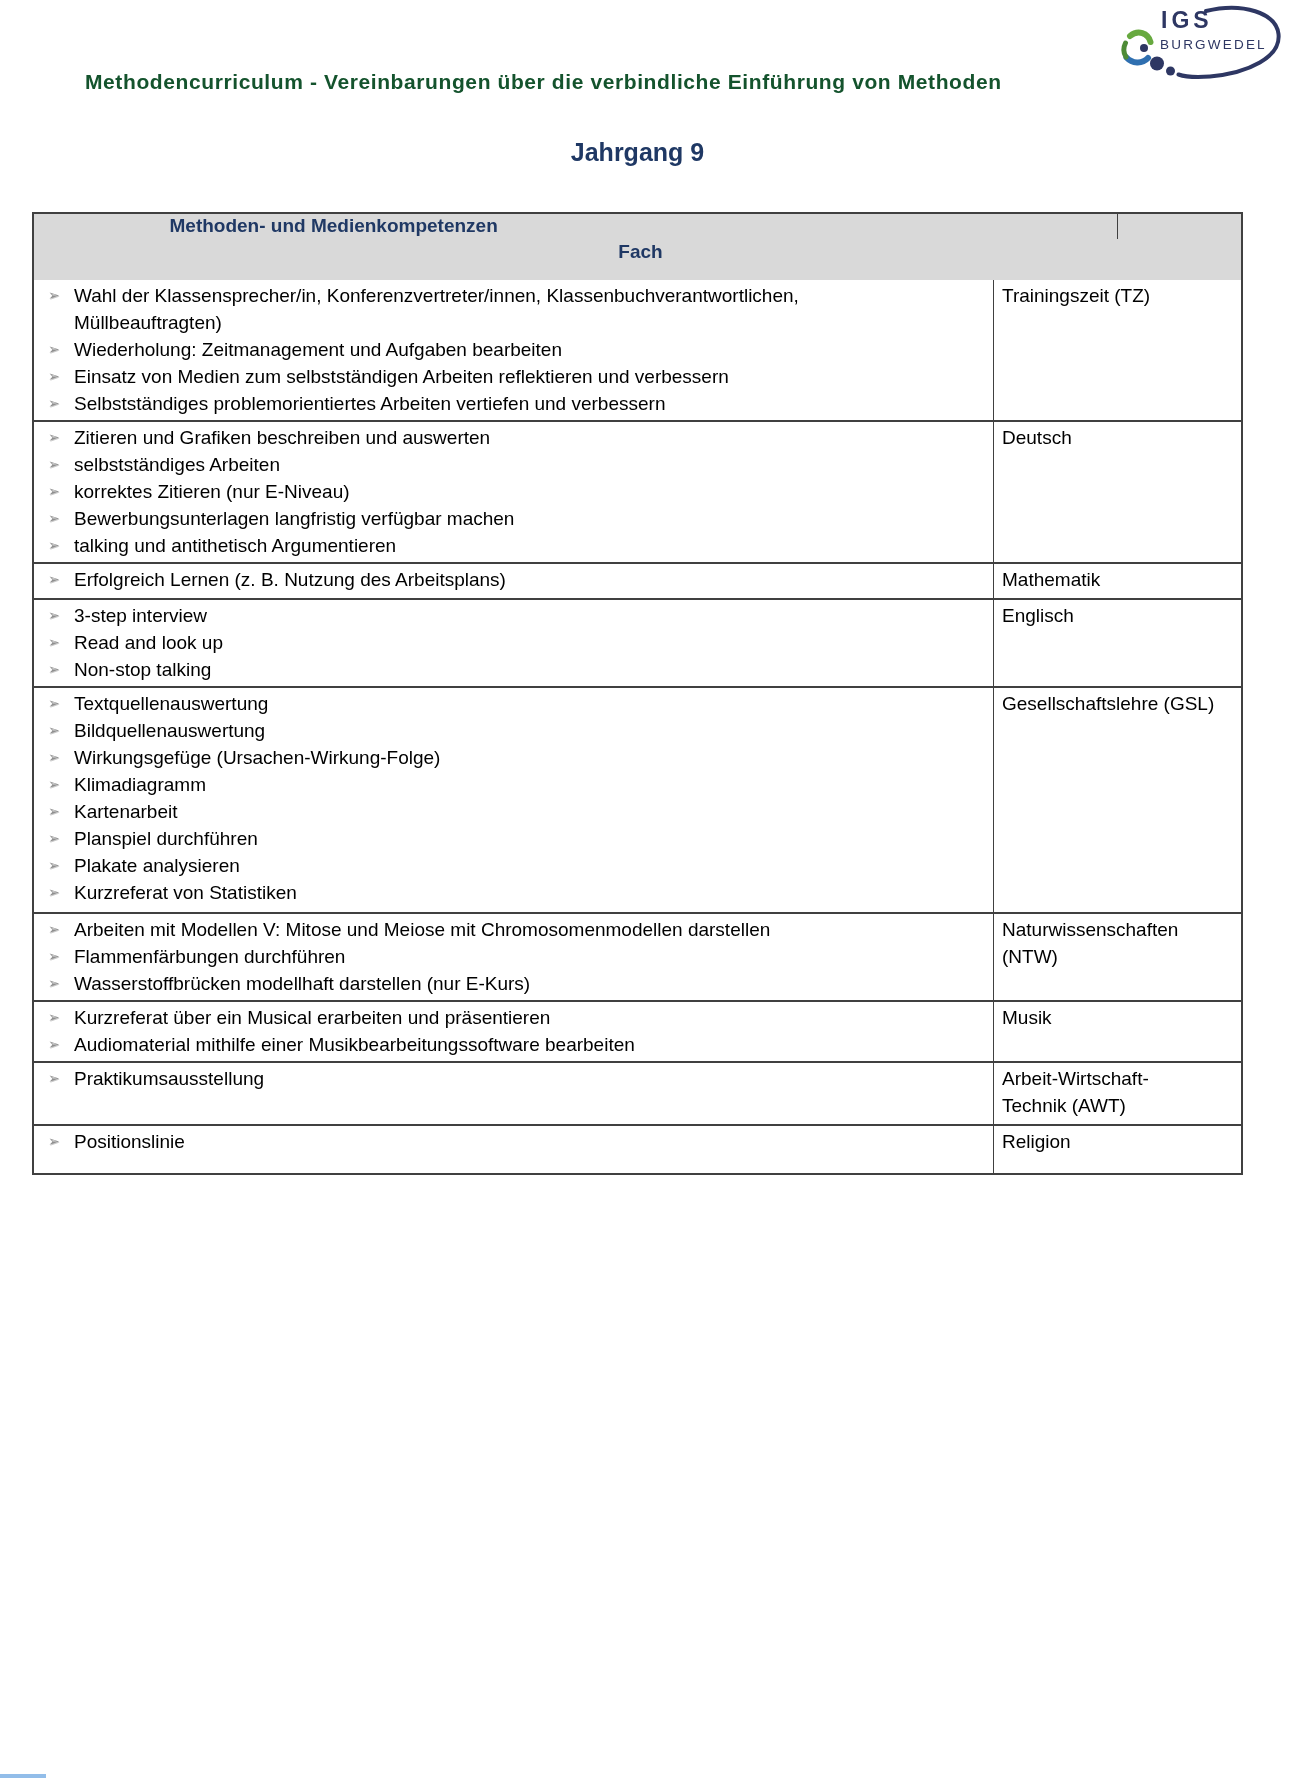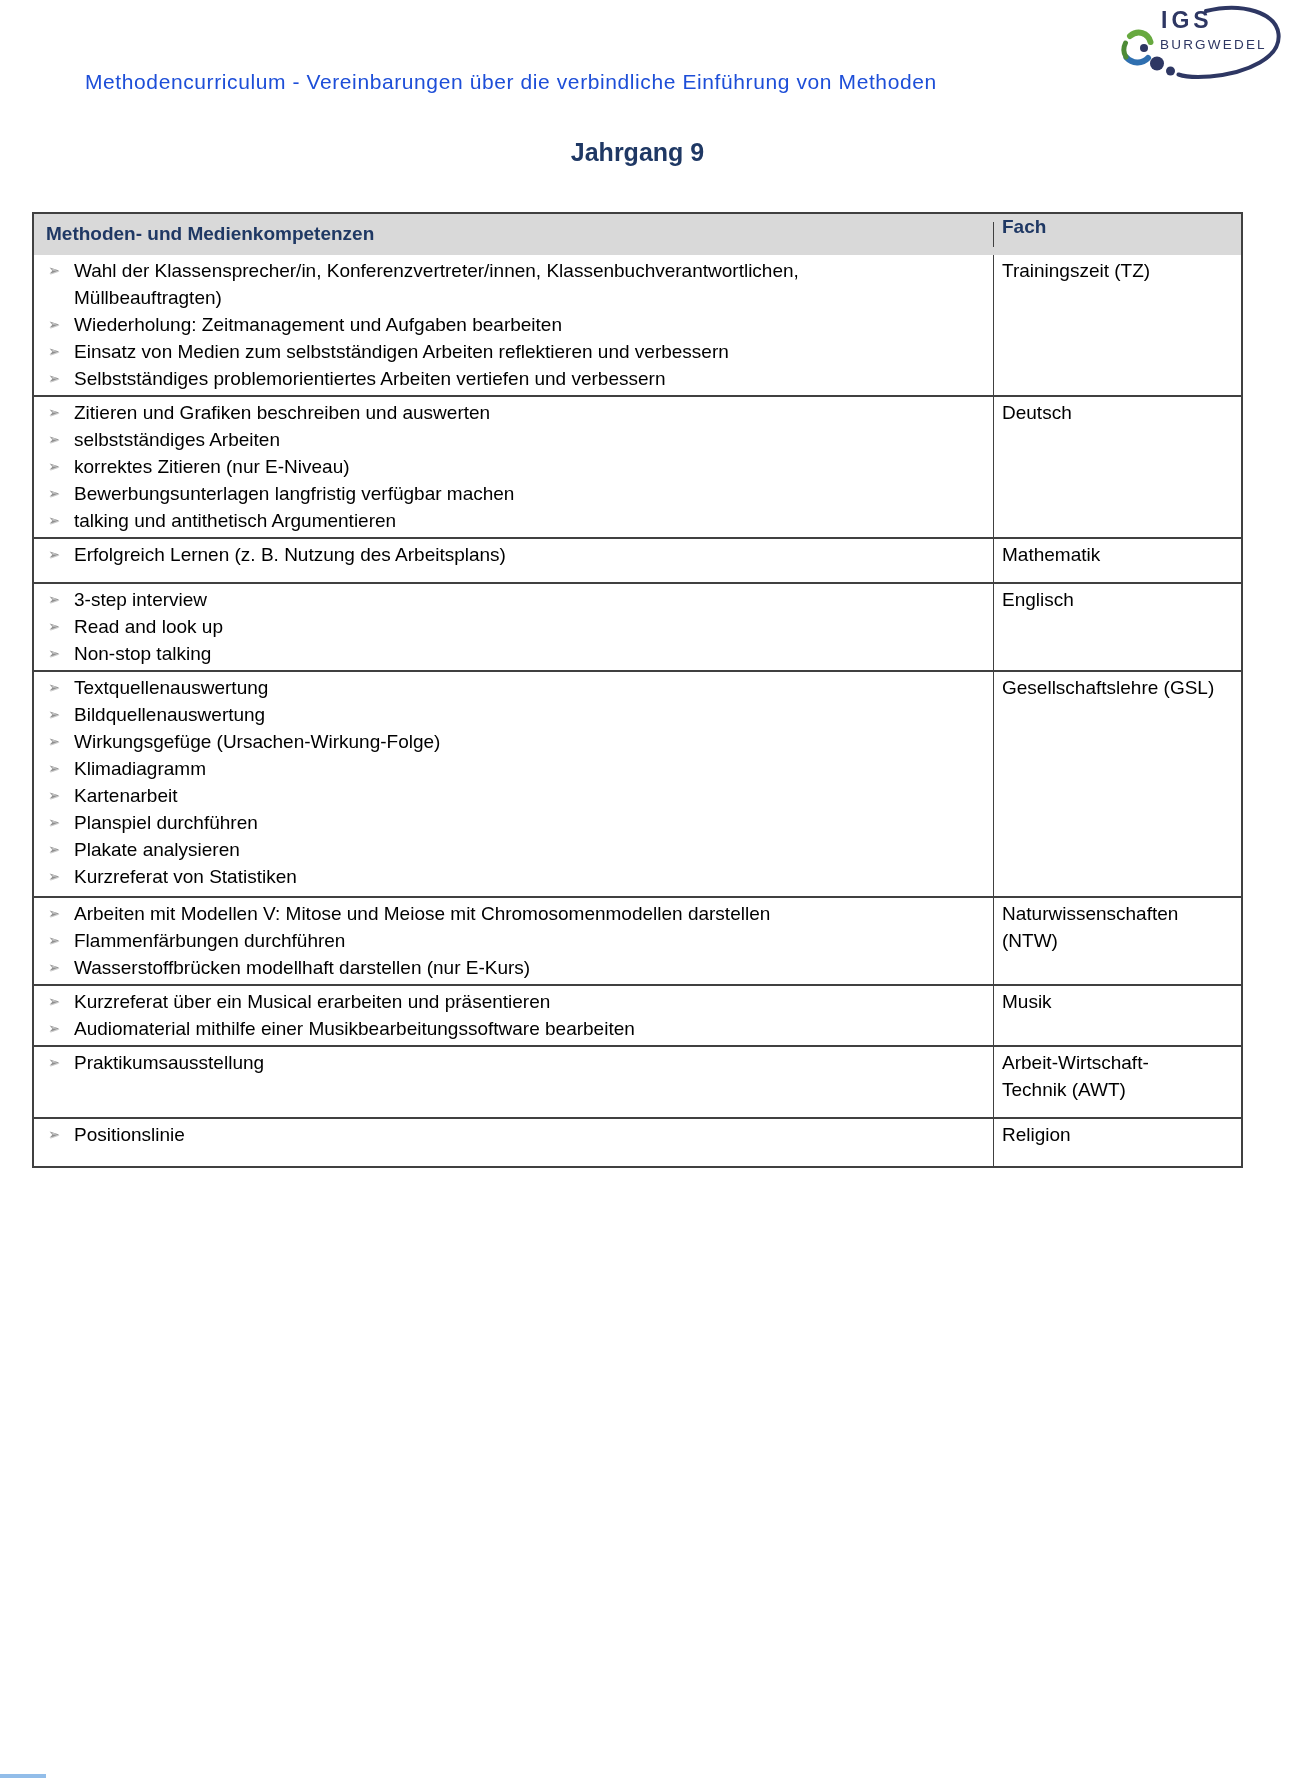--- a/index.html
+++ b/index.html
@@ -7,22 +7,22 @@
     position:relative;
     width:1292px;height:1778px;
     background:#ffffff;
     font-family:"Liberation Sans","DejaVu Sans",sans-serif;
     overflow:hidden;
     margin:0 auto;
   }
   
   .doc-title{
     position:absolute;left:85px;top:70px;
-    font-size:21px;font-weight:normal;letter-spacing:0.6px;
-    color:#1d4ed8;
+    font-size:21px;font-weight:bold;letter-spacing:0.6px;
+    color:#14532d;
   }
   .doc-subtitle{
     position:absolute;left:32px;top:138px;width:1211px;
     text-align:center;
     font-size:25px;font-weight:bold;
     color:#1f3864;
   }
   .logo{position:absolute;left:1100px;top:2px;width:192px;height:85px;}
   
   .mc-table{
@@ -33,25 +33,25 @@
   }
   .t-row{display:flex;box-sizing:border-box;}
   .t-row + .t-row{border-top:2px solid #404040;}
   .cell-left{
     width:960px;box-sizing:border-box;
     border-right:1.5px solid #404040;
     padding:2px 6px 3px 0;
   }
   .cell-right{
     flex:1;box-sizing:border-box;
-    padding:2px 2px 14px 8px;
+    padding:2px 2px 5px 8px;
     line-height:27px;
     white-space:pre-line;
   }
-  .head-row{background:#d9d9d9;min-height:29px;align-items:center;}
+  .head-row{background:#d9d9d9;min-height:29px;align-items:center;flex-direction:column;}
   .head-row .cell-left{padding:1px 6px 2px 12px;font-weight:bold;color:#1f3864;}
   .head-row .cell-right{padding:1px 2px 16px 8px;font-weight:bold;color:#1f3864;white-space:normal;line-height:24px;}
   .item{display:flex;line-height:27px;}
   .bullet{
     width:40px;flex:0 0 40px;box-sizing:border-box;
     padding-left:14px;
     color:#8f8f8f;font-size:14px;line-height:27px;
     text-shadow:0.5px 0.5px 0 #c8c8c8;
   }
   .itext{flex:1;white-space:pre-line;}

